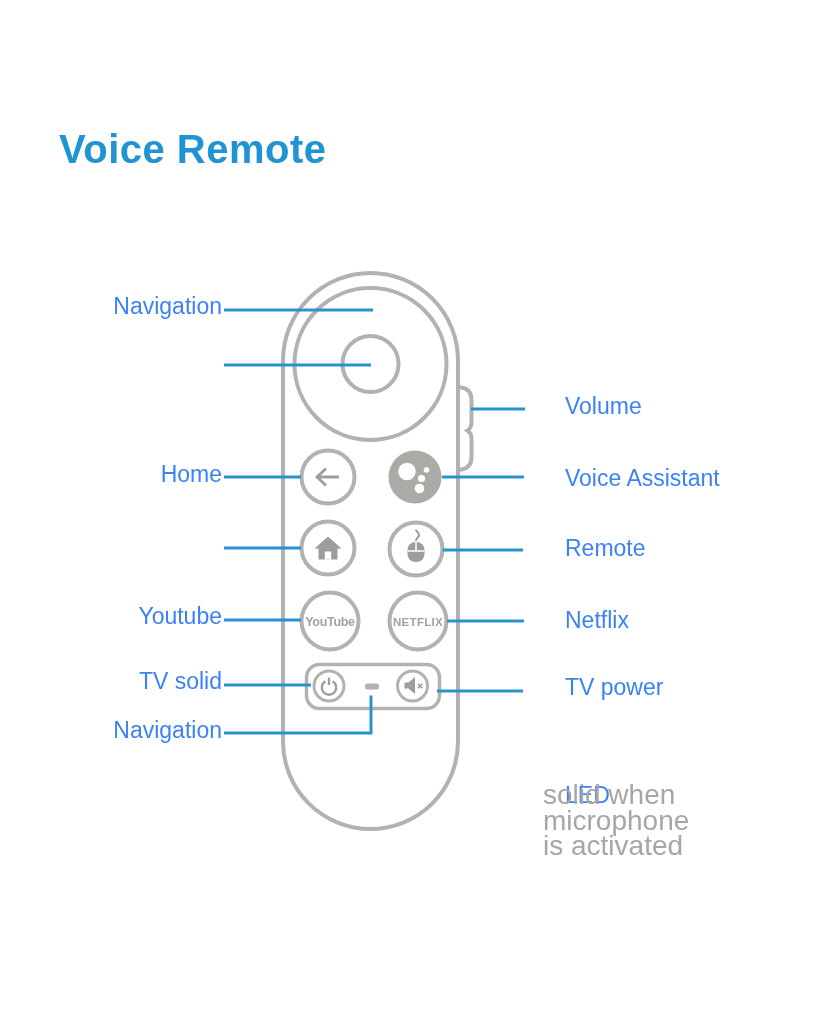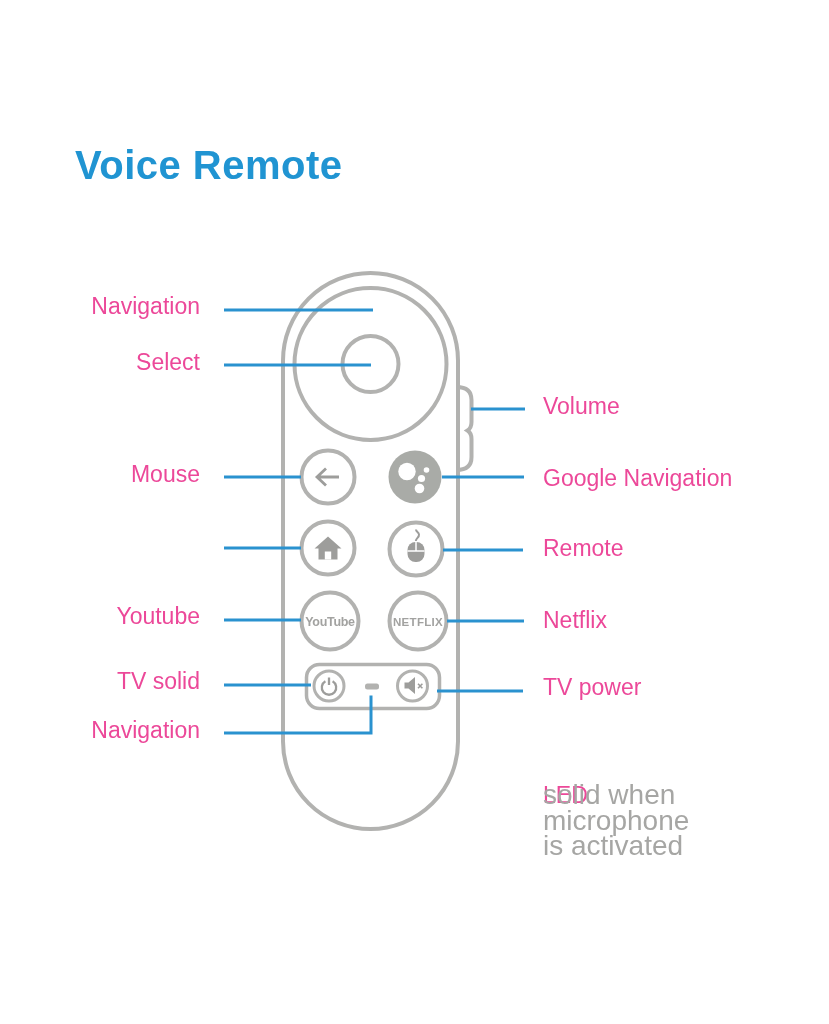--- a/index.html
+++ b/index.html
@@ -6,26 +6,27 @@
   .canvas{
     position:relative;
     width:829px;height:1024px;
     background:#ffffff;
     font-family:"Liberation Sans", sans-serif;
     overflow:hidden;
   }
   .page-title{
     position:absolute;left:59px;top:127px;
     font-size:40px;font-weight:bold;color:#2094d2;
-    letter-spacing:0.5px;margin:16px;
+    letter-spacing:0.5px;margin:0;
   }
   .lbl{
     position:absolute;
-    font-size:23px;color:#ec4899;line-height:28px;
+    font-size:23px;color:#3b82f6;line-height:28px;
     white-space:nowrap;
+    padding-left:22px;
   }
   .lbl-left{left:0;width:200px;text-align:right;}
   .lbl-right{left:543px;text-align:right;}
   .led-desc{
     position:absolute;left:543px;top:782px;width:168px;
     font-size:28px;color:#a6a6a4;line-height:25.5px;white-space:normal;
   }
   svg{position:absolute;left:0;top:0;}
 </style>
 </head>
@@ -116,28 +117,27 @@
     <line x1="224" y1="548" x2="301" y2="548" stroke="#2a92cf" stroke-width="3"></line>
     <line x1="443" y1="550" x2="523" y2="550" stroke="#2a92cf" stroke-width="3"></line>
     <line x1="224" y1="620" x2="301" y2="620" stroke="#2a92cf" stroke-width="3"></line>
     <line x1="447" y1="621" x2="524" y2="621" stroke="#2a92cf" stroke-width="3"></line>
     <line x1="224" y1="685" x2="311" y2="685" stroke="#2a92cf" stroke-width="3"></line>
     <line x1="437" y1="691" x2="523" y2="691" stroke="#2a92cf" stroke-width="3"></line>
     <polyline points="224,733 371,733 371,695.5" fill="none" stroke="#2a92cf" stroke-width="3"></polyline>
   </svg>
 
   <div class="lbl lbl-left" style="top:292px">Navigation</div>
-  <div class="lbl lbl-left" style="top:348px">Select</div>
-  <div class="lbl lbl-left" style="top:460px">Mouse</div>
+  <div class="lbl lbl-left" style="top:460px">Home</div>
   <div class="lbl lbl-left" style="top:602px">Youtube</div>
   <div class="lbl lbl-left" style="top:667px">TV solid</div>
   <div class="lbl lbl-left" style="top:716px">Navigation</div>
 
   <div class="lbl lbl-right" style="top:392px">Volume</div>
-  <div class="lbl lbl-right" style="top:464px">Google Navigation</div>
+  <div class="lbl lbl-right" style="top:464px">Voice Assistant</div>
   <div class="lbl lbl-right" style="top:534px">Remote</div>
   <div class="lbl lbl-right" style="top:606px">Netflix</div>
   <div class="lbl lbl-right" style="top:673px">TV power</div>
 
   <div class="lbl lbl-right" style="top:781px">LED</div>
   <div class="led-desc">solid when microphone is activated</div>
 
 </div>
 
 </body></html>

